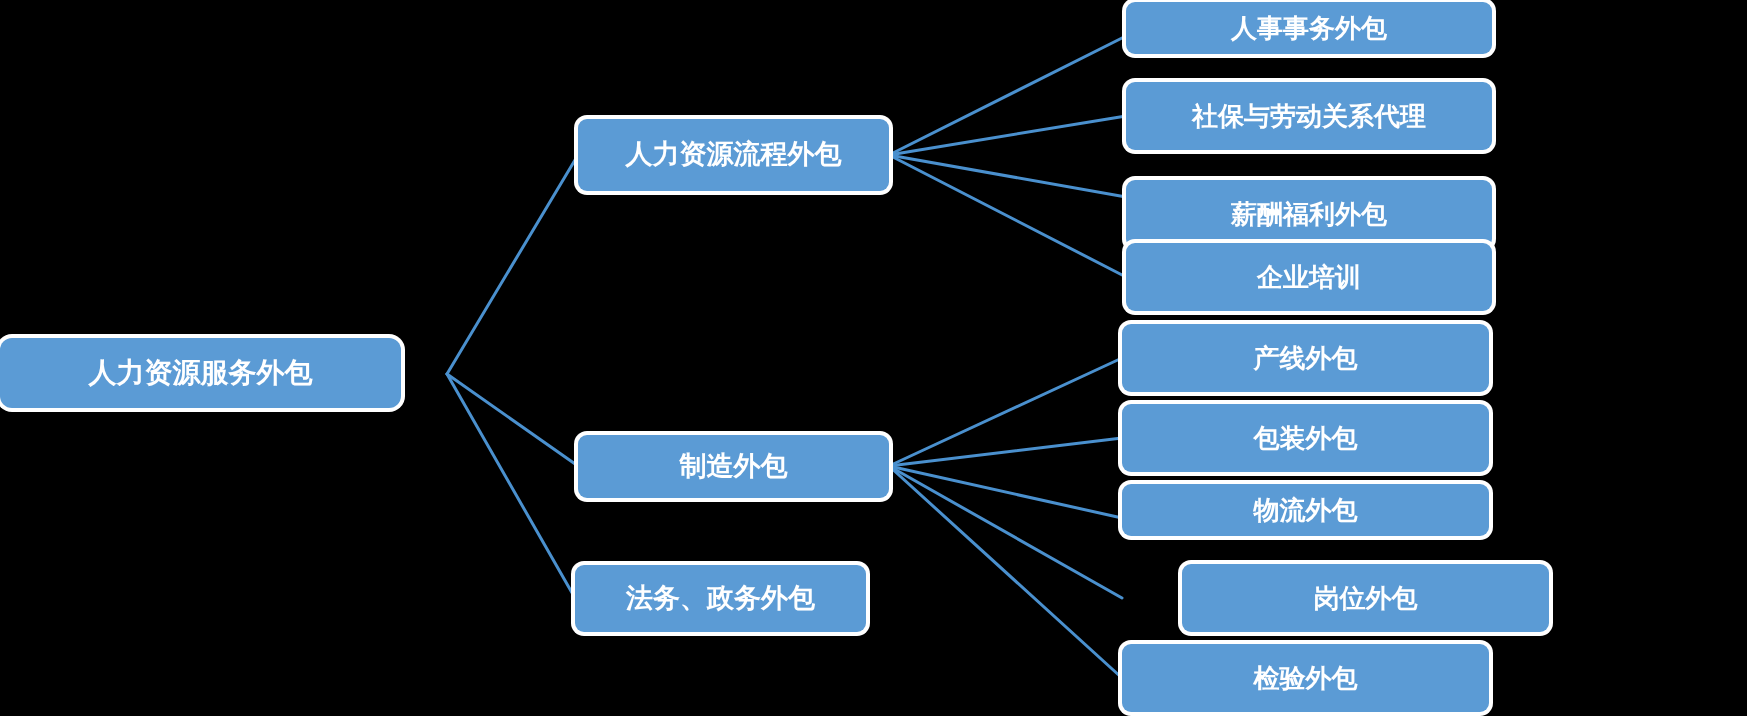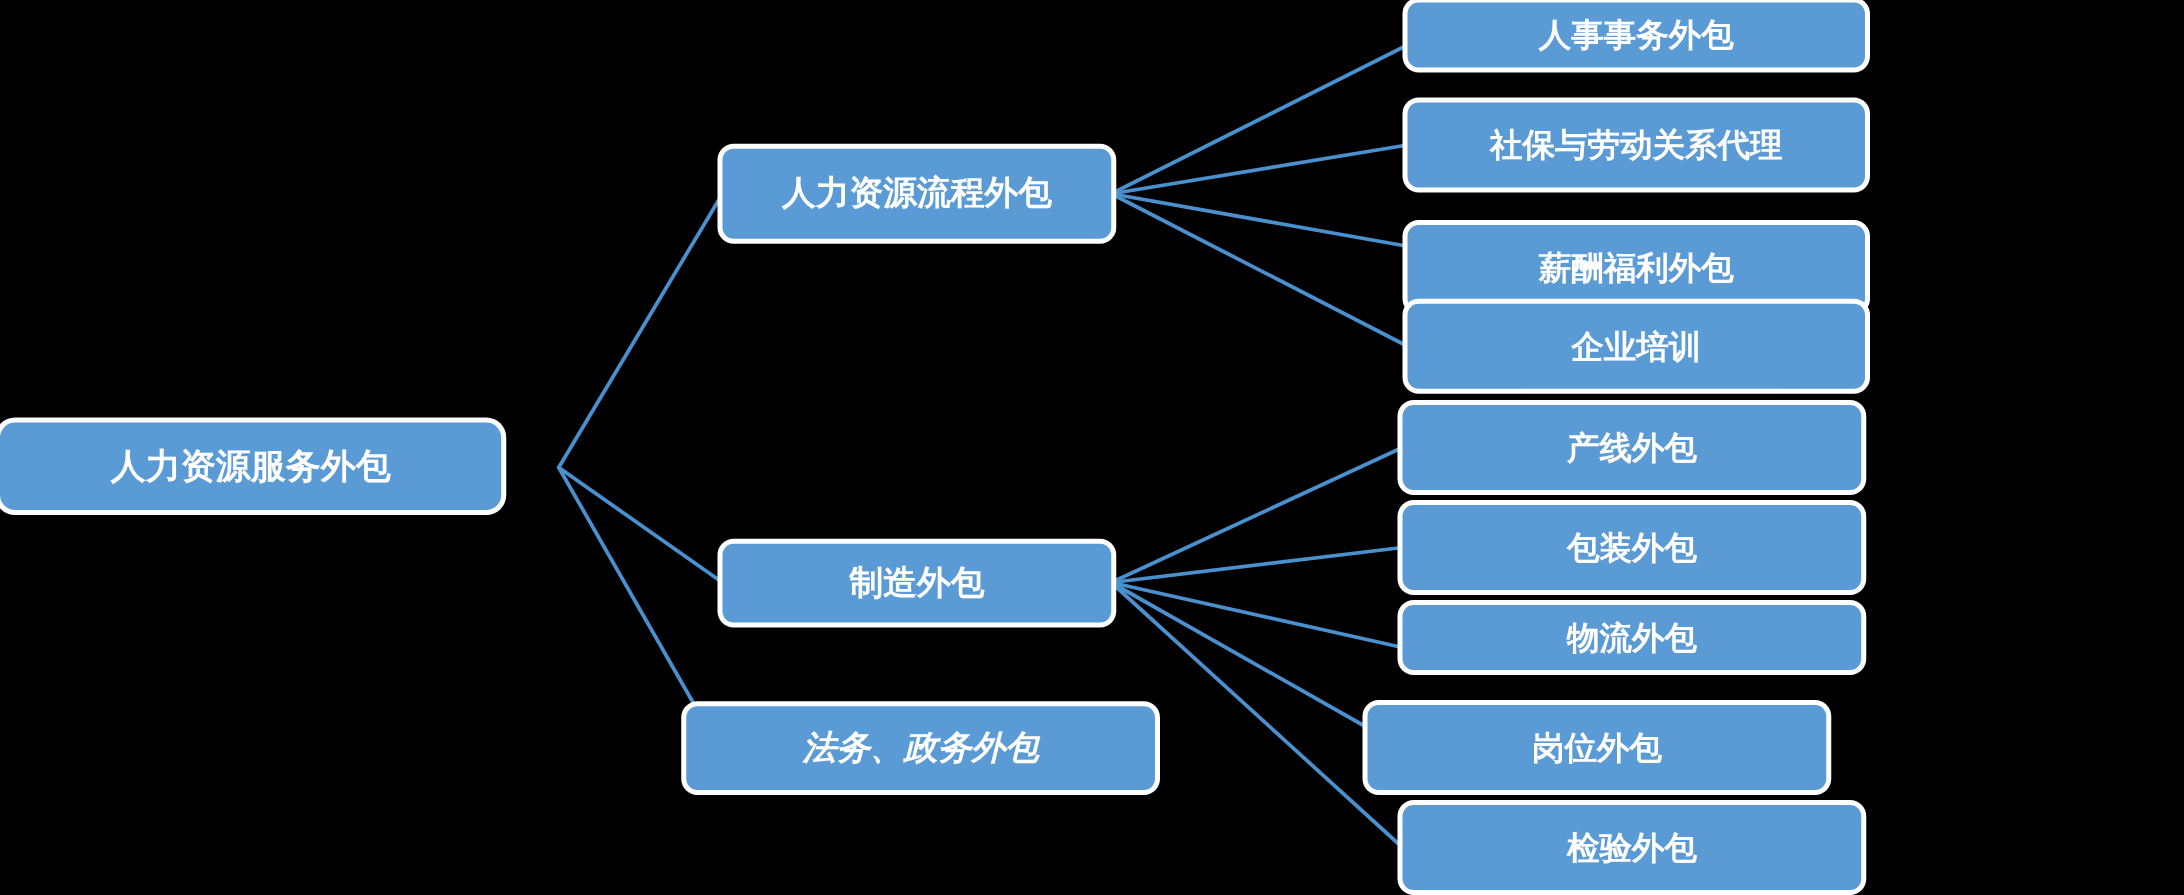--- a/index.html
+++ b/index.html
@@ -82,26 +82,26 @@
       <line x1="889" y1="466" x2="1122" y2="518"></line>
       <line x1="889" y1="466" x2="1122" y2="598"></line>
       <line x1="889" y1="466" x2="1122" y2="678"></line>
     </g>
   </svg>
 
   <div class="node node-root" style="left: 0px; top: 338px; width: 401px; height: 70px;">人力资源服务外包</div>
 
   <div class="node node-branch" style="left: 578px; top: 119px; width: 311px; height: 72px;">人力资源流程外包</div>
   <div class="node node-branch" style="left: 578px; top: 435px; width: 311px; height: 63px;">制造外包</div>
-  <div class="node node-branch" style="left: 549px; top: 565px; width: 375px; height: 67px; font-style: italic;">法务、政务外包</div>
+  <div class="node node-branch" style="left: 575px; top: 565px; width: 291px; height: 67px;">法务、政务外包</div>
 
   <div class="node node-leaf" style="left: 1126px; top: 2px; width: 366px; height: 52px;">人事事务外包</div>
   <div class="node node-leaf" style="left: 1126px; top: 82px; width: 366px; height: 68px;">社保与劳动关系代理</div>
   <div class="node node-leaf" style="left: 1126px; top: 180px; width: 366px; height: 68px;">薪酬福利外包</div>
   <div class="node node-leaf" style="left: 1122px; top: 324px; width: 367px; height: 68px;">产线外包</div>
 
   <div class="node node-leaf" style="left: 1126px; top: 243px; width: 366px; height: 68px;">企业培训</div>
   <div class="node node-leaf" style="left: 1122px; top: 404px; width: 367px; height: 68px;">包装外包</div>
   <div class="node node-leaf" style="left: 1122px; top: 484px; width: 367px; height: 52px;">物流外包</div>
-  <div class="node node-leaf" style="left: 1094px; top: 564px; width: 367px; height: 68px;">岗位外包</div>
+  <div class="node node-leaf" style="left: 1182px; top: 564px; width: 367px; height: 68px;">岗位外包</div>
   <div class="node node-leaf" style="left: 1122px; top: 644px; width: 367px; height: 68px;">检验外包</div>
 
 </div>
 
 </body></html>

